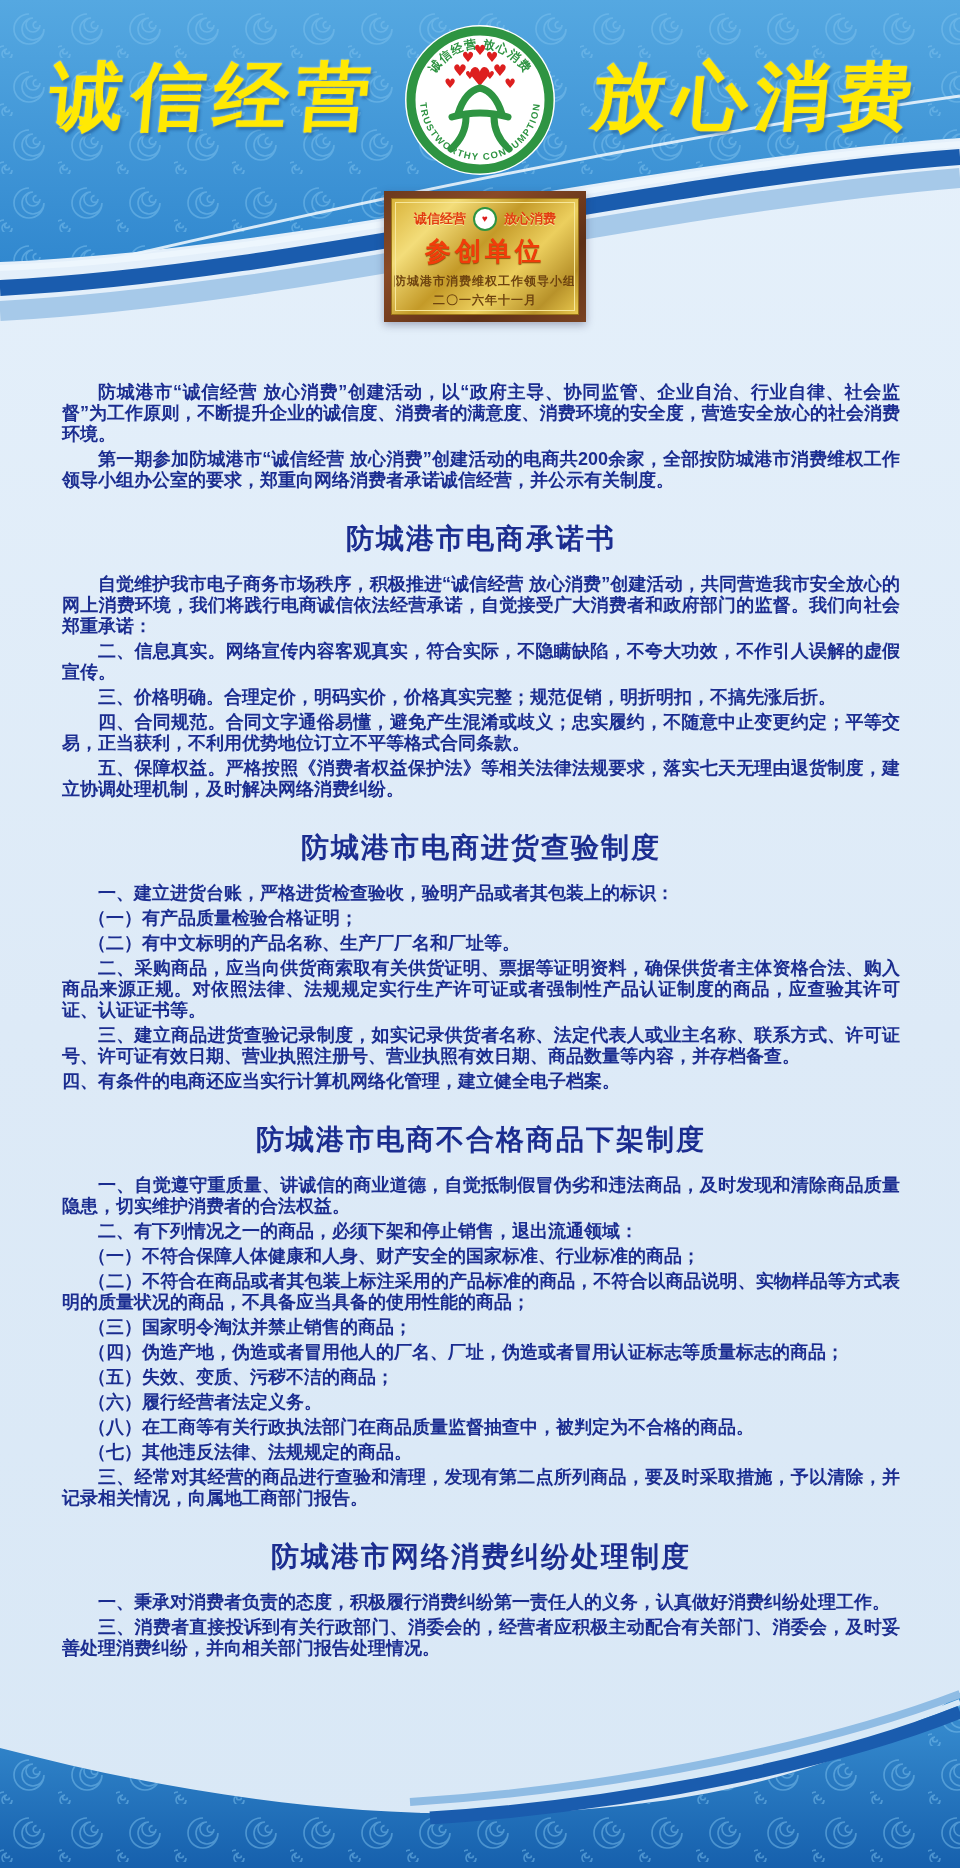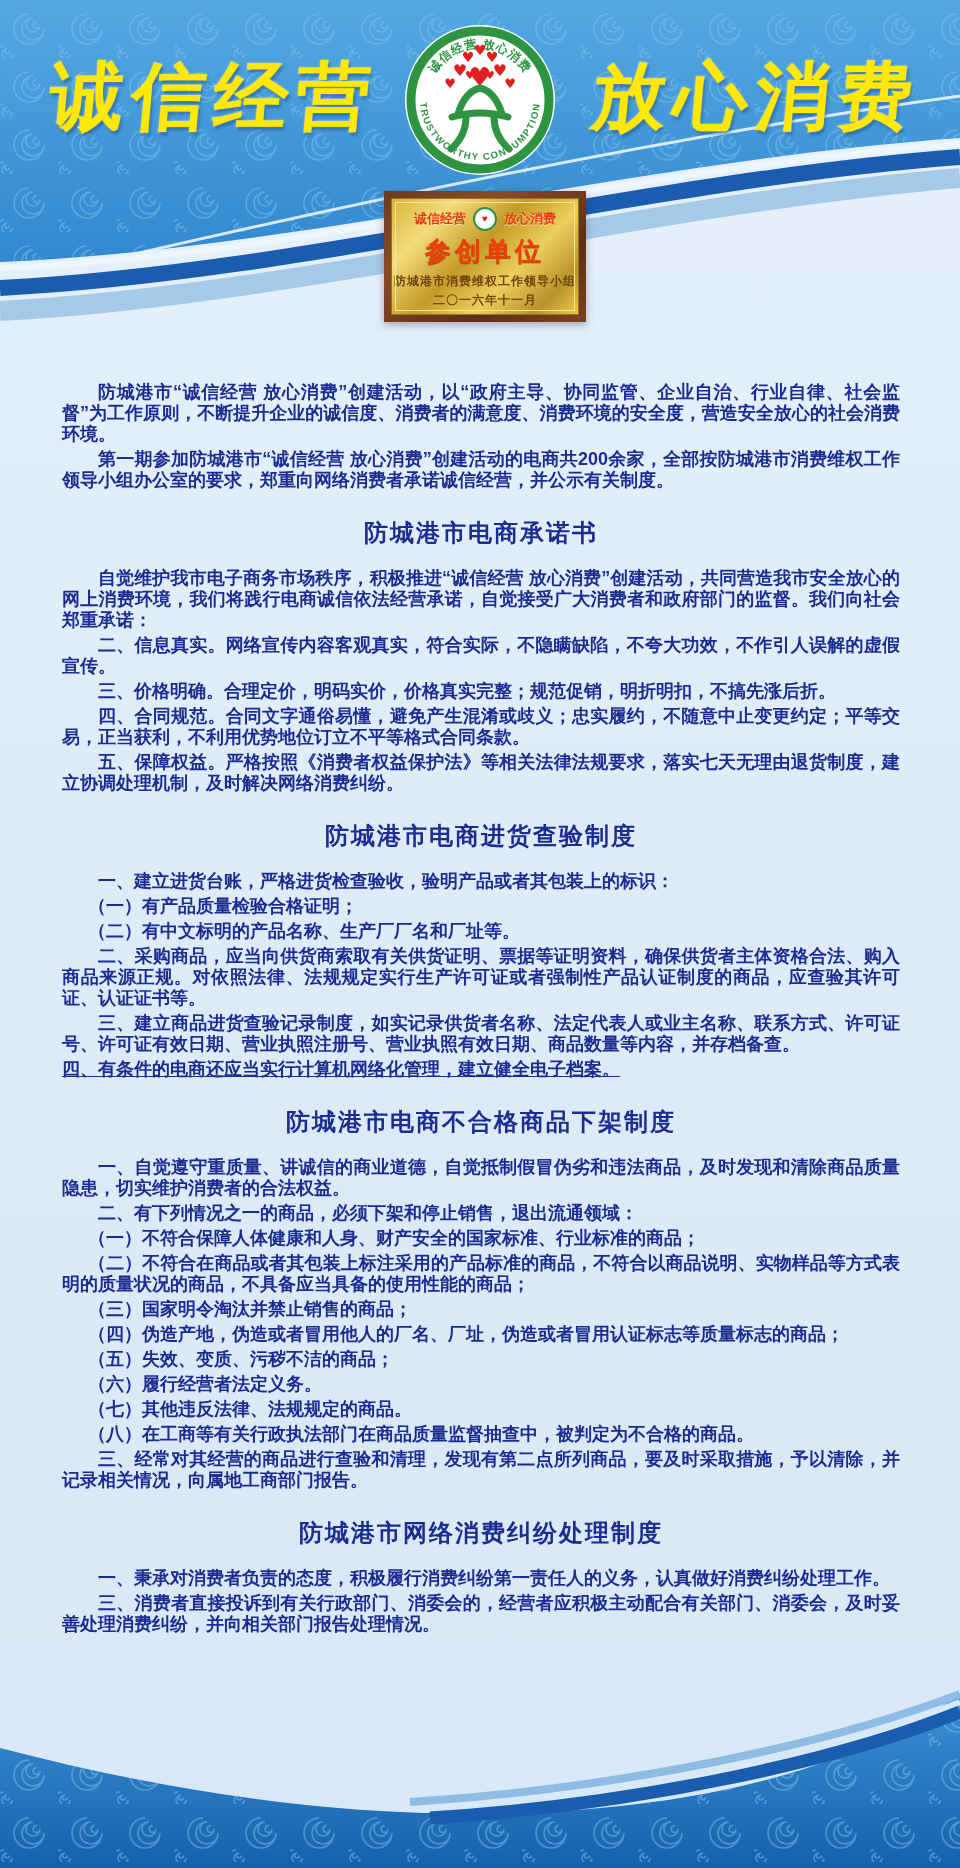--- a/index.html
+++ b/index.html
@@ -38,23 +38,23 @@
   .plaque-title{font-size:26px;font-weight:900;color:#f23c0a;letter-spacing:4px;
     text-shadow:0 1px 1px #8a5a10;margin:1px 0 2px;}
   .plaque-sub{font-size:12px;font-weight:700;color:#6e4410;letter-spacing:1px;line-height:1.35;text-align:center;}
 
   
   .content{position:absolute;left:58px;top:378px;width:846px;z-index:3;
     color:#1b2d90;font-size:18px;line-height:21px;font-weight:700;}
   .content p{margin:4px;text-align:justify;}
   .ind2{text-indent:2em;}
   .ind15{text-indent:1.45em;}
-  .ind0{text-indent:0;text-decoration:underline;}
-  h2.sec{color:#1b2d90;font-size:24px;font-weight:900;text-align:center;
-    letter-spacing:2px;margin:24px 0 17px;line-height:36px;}
+  .ind0{text-indent:0;}
+  h2.sec{color:#1b2d90;font-size:28px;font-weight:900;text-align:center;
+    letter-spacing:2px;margin:30px 0 17px;line-height:36px;}
 </style>
 </head>
 <body>
 
 <div class="poster">
 
   <svg id="header-band" class="band" width="960" height="335" viewBox="0 0 960 335" aria-hidden="true">
     <defs>
       <pattern id="sw" width="58" height="58" patternUnits="userSpaceOnUse">
         <g fill="none" stroke="#7ec2ee" stroke-width="1.6" opacity="0.5">
@@ -154,22 +154,22 @@
 
     <h2 class="sec">防城港市电商不合格商品下架制度</h2>
     <p class="ind2">一、自觉遵守重质量、讲诚信的商业道德，自觉抵制假冒伪劣和违法商品，及时发现和清除商品质量隐患，切实维护消费者的合法权益。</p>
     <p class="ind2">二、有下列情况之一的商品，必须下架和停止销售，退出流通领域：</p>
     <p class="ind15">（一）不符合保障人体健康和人身、财产安全的国家标准、行业标准的商品；</p>
     <p class="ind15">（二）不符合在商品或者其包装上标注采用的产品标准的商品，不符合以商品说明、实物样品等方式表明的质量状况的商品，不具备应当具备的使用性能的商品；</p>
     <p class="ind15">（三）国家明令淘汰并禁止销售的商品；</p>
     <p class="ind15">（四）伪造产地，伪造或者冒用他人的厂名、厂址，伪造或者冒用认证标志等质量标志的商品；</p>
     <p class="ind15">（五）失效、变质、污秽不洁的商品；</p>
     <p class="ind15">（六）履行经营者法定义务。</p>
+    <p class="ind15">（八）在工商等有关行政执法部门在商品质量监督抽查中，被判定为不合格的商品。</p>
     <p class="ind15">（七）其他违反法律、法规规定的商品。</p>
-    <p class="ind15">（八）在工商等有关行政执法部门在商品质量监督抽查中，被判定为不合格的商品。</p>
     <p class="ind2">三、经常对其经营的商品进行查验和清理，发现有第二点所列商品，要及时采取措施，予以清除，并记录相关情况，向属地工商部门报告。</p>
 
     <h2 class="sec">防城港市网络消费纠纷处理制度</h2>
     <p class="ind2">一、秉承对消费者负责的态度，积极履行消费纠纷第一责任人的义务，认真做好消费纠纷处理工作。</p>
     <p class="ind2">三、消费者直接投诉到有关行政部门、消委会的，经营者应积极主动配合有关部门、消委会，及时妥善处理消费纠纷，并向相关部门报告处理情况。</p>
   </div>
 
   <svg id="footer-band" class="band" width="960" height="180" viewBox="0 0 960 180" aria-hidden="true">
     <path d="M0,60 C200,112 400,138 600,120 C780,104 900,52 960,5 L960,180 L0,180 Z" fill="url(#fgrad)"></path>
     <path d="M0,60 C200,112 400,138 600,120 C780,104 900,52 960,5 L960,180 L0,180 Z" fill="url(#sw)"></path>

